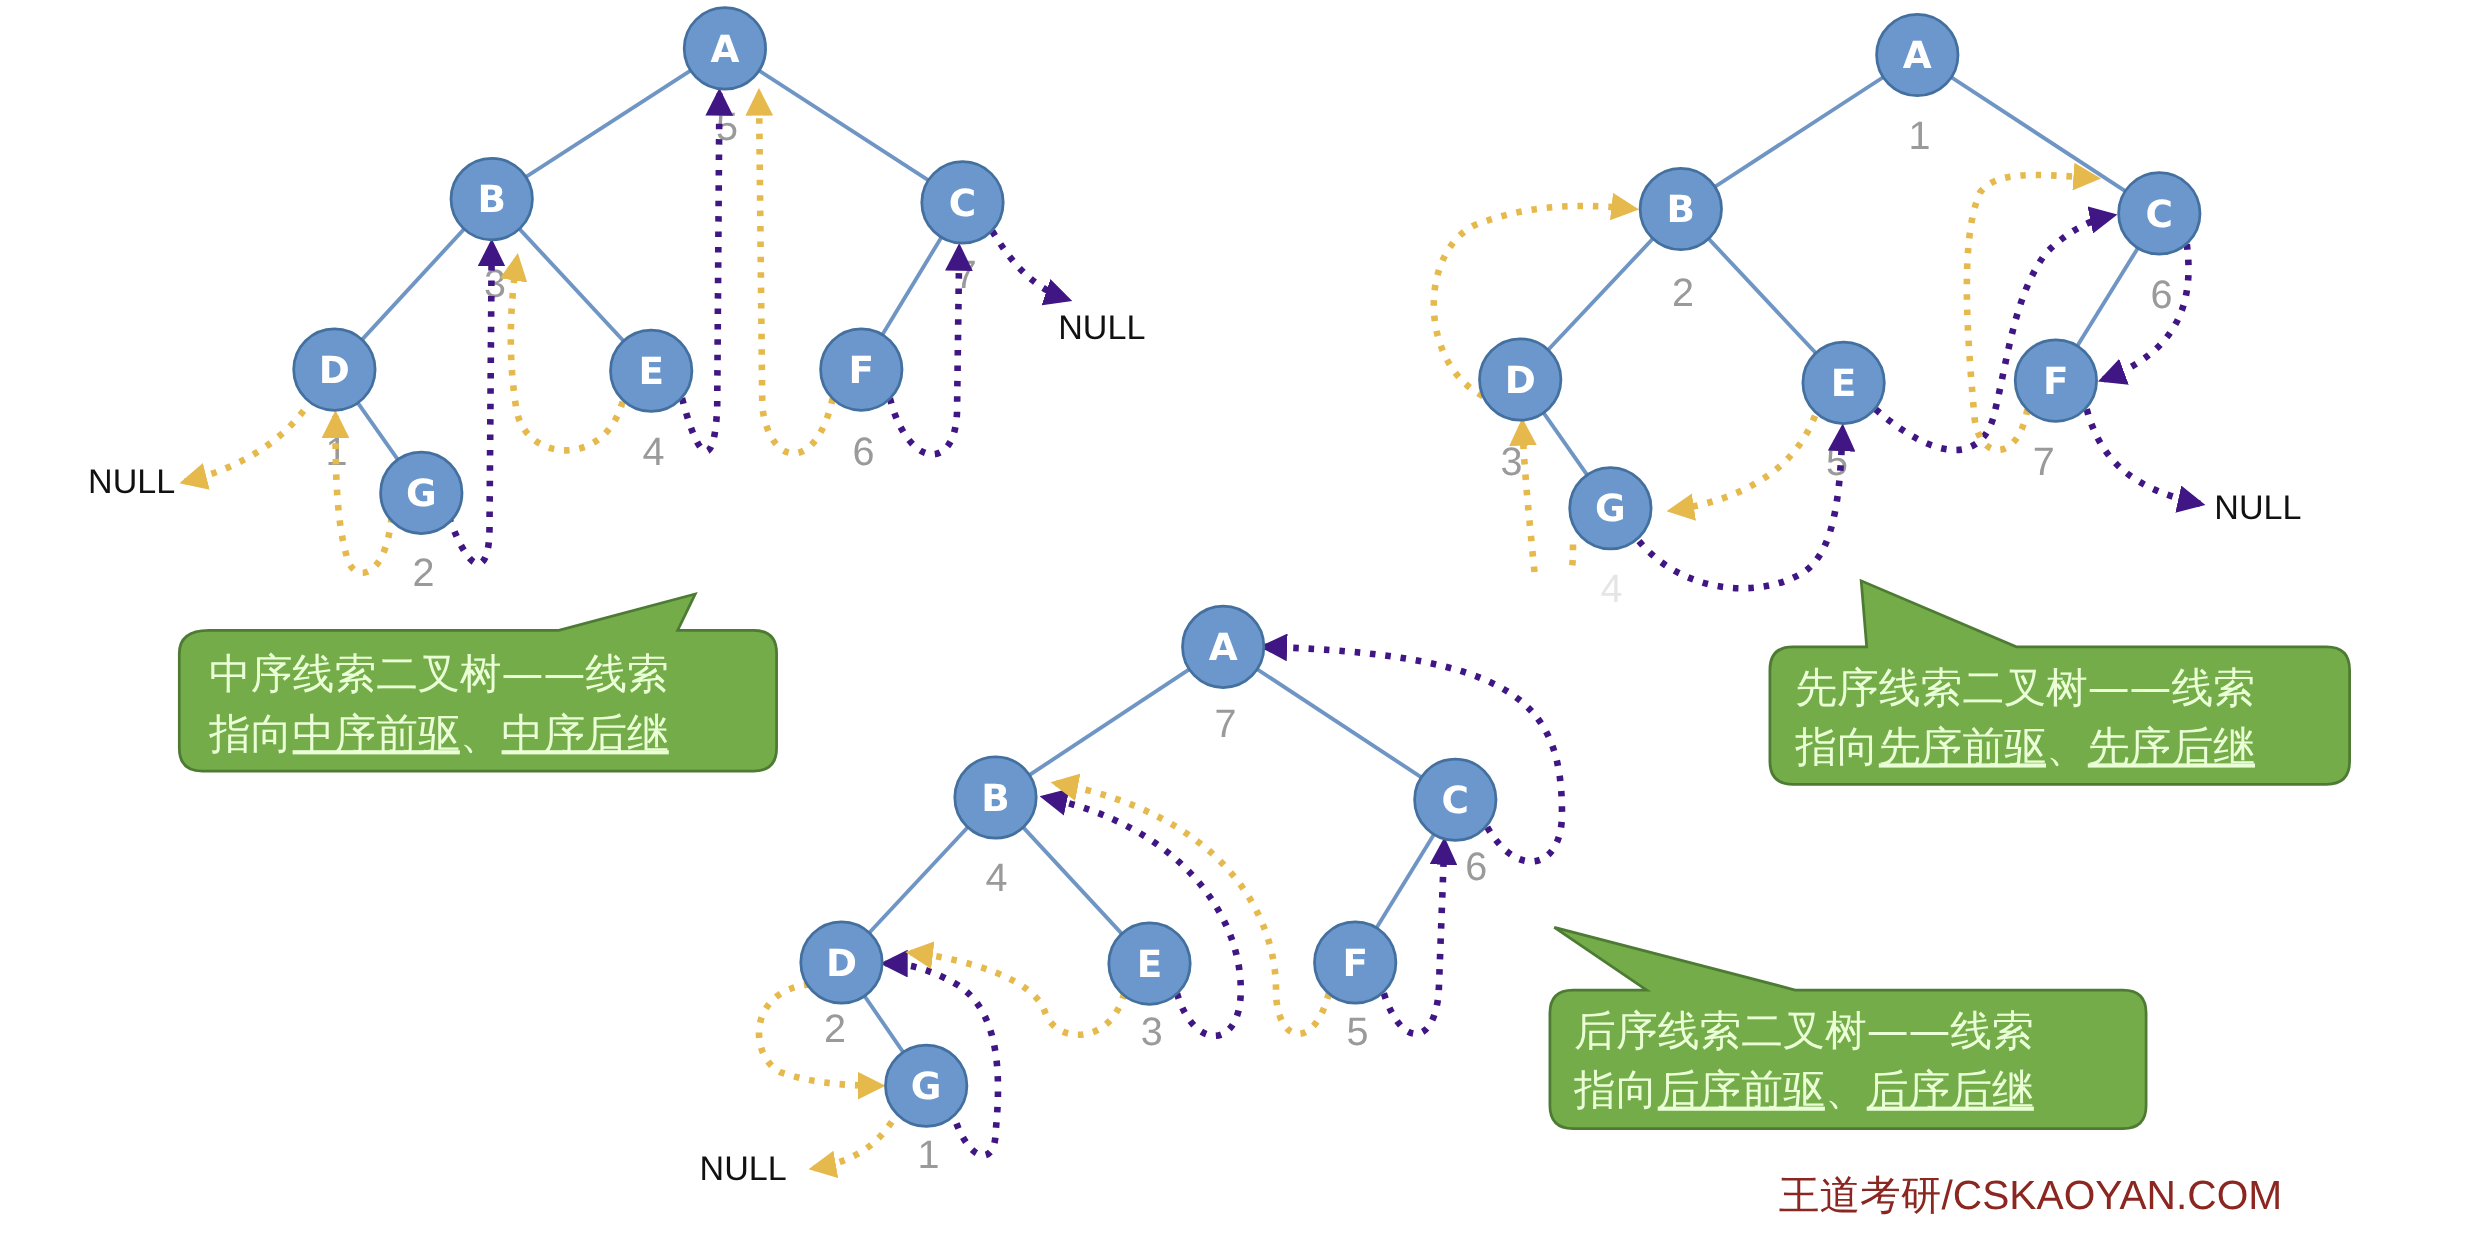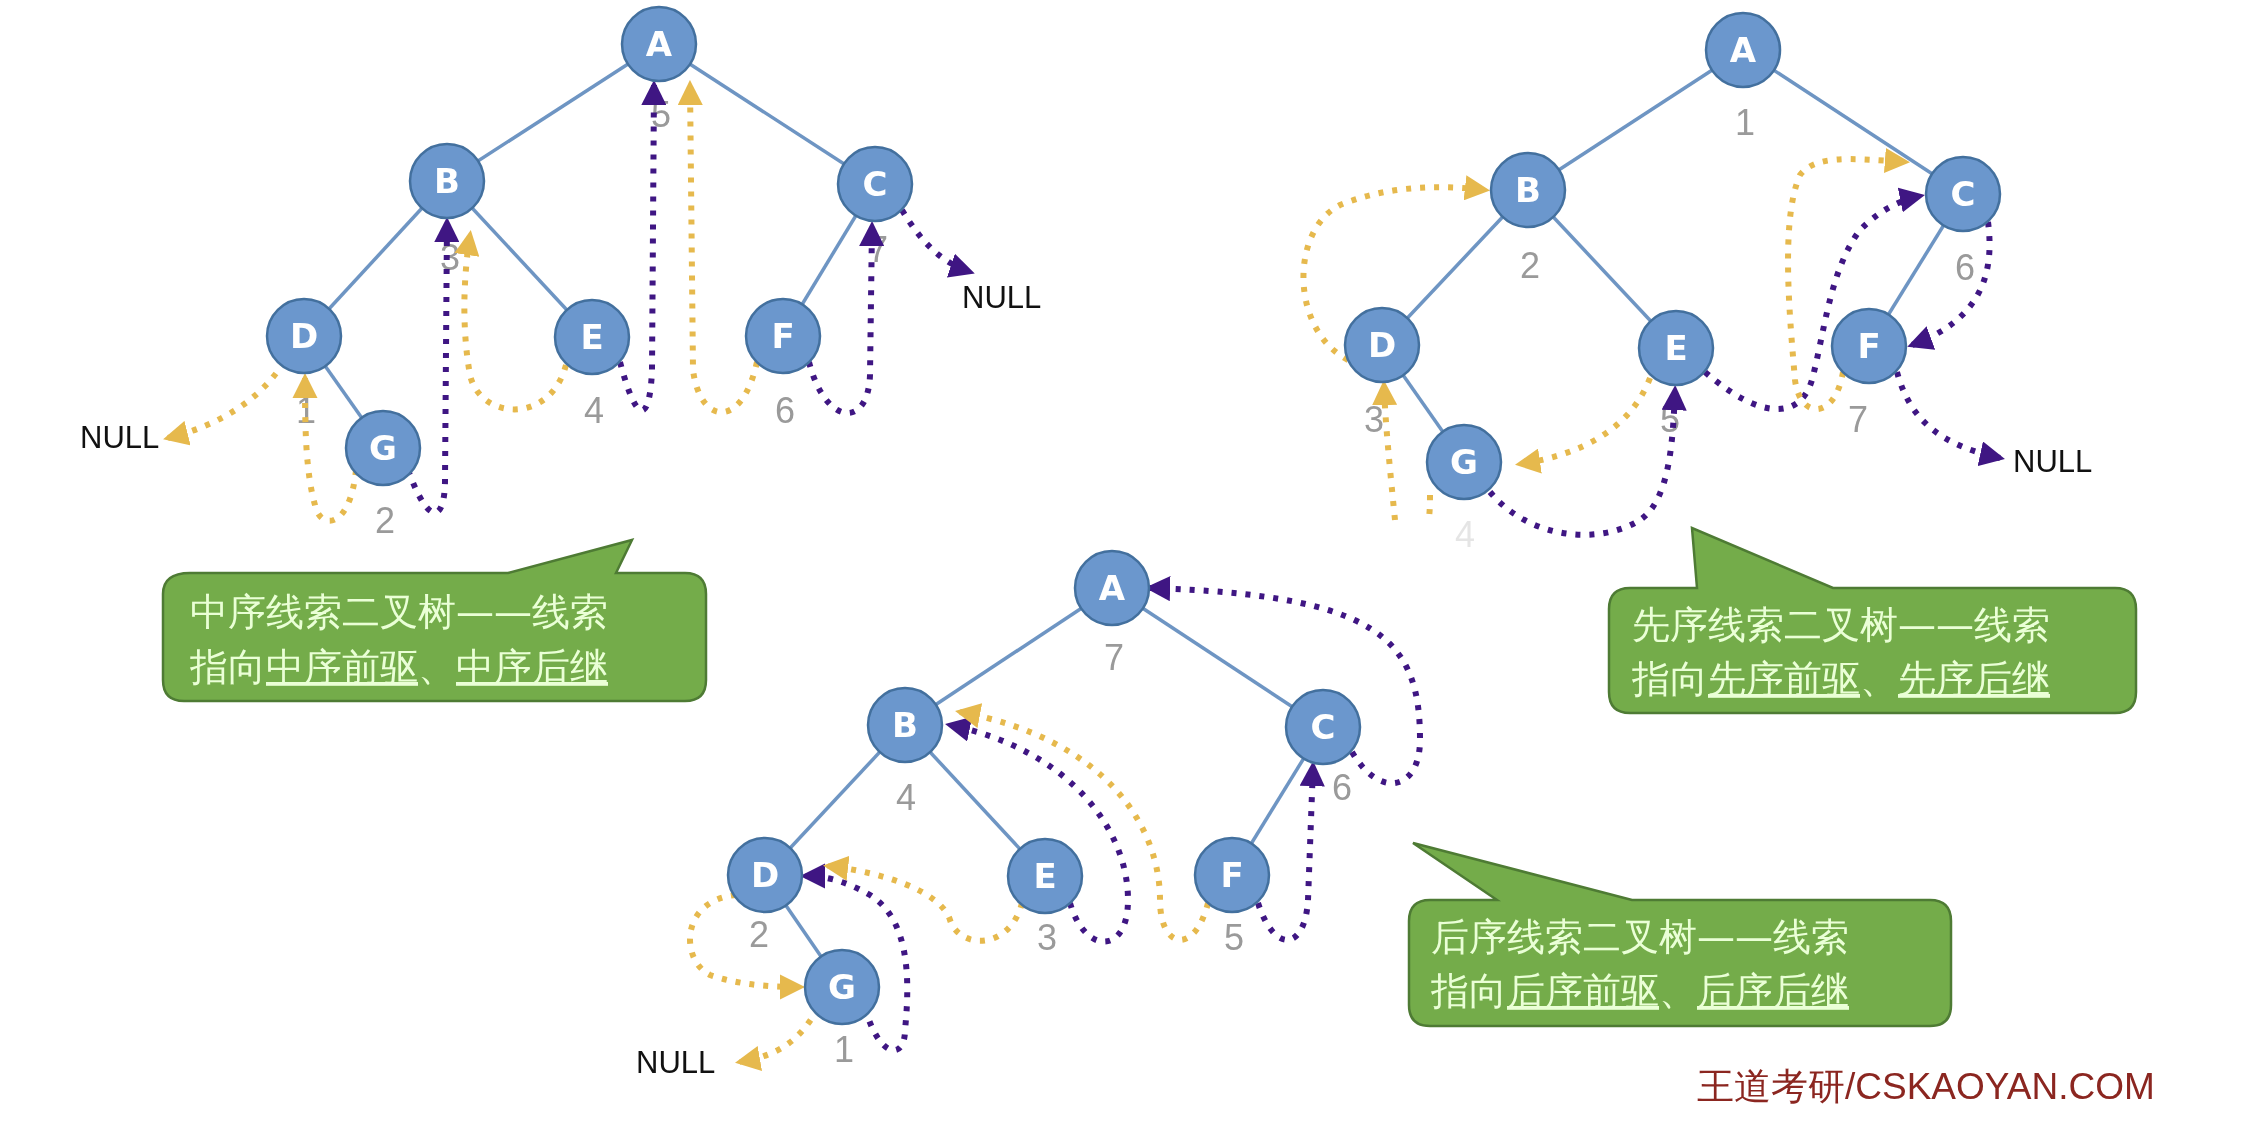--- a/index.html
+++ b/index.html
@@ -9,21 +9,21 @@
   .node-circle { fill: #6b97cd; stroke: #43709e; stroke-width: 2.5; }
   .node-letter { fill: #ffffff; font-family: "DejaVu Sans", sans-serif; font-weight: bold; font-size: 34px; }
   .edge { stroke: #6e95c3; stroke-width: 3.5; fill: none; }
   .order-num { fill: #9a9a9a; font-family: "Liberation Sans", sans-serif; font-size: 36px; }
   .null-text { fill: #111; font-family: "Liberation Sans", sans-serif; font-size: 31px; }
   .thread-pred { stroke: #e6b94d; stroke-width: 6; fill: none; stroke-dasharray: 5 9; stroke-linecap: butt; }
   .thread-succ { stroke: #3f1683; stroke-width: 6; fill: none; stroke-dasharray: 5 9; stroke-linecap: butt; }
   .bubble-shape { fill: #74ac4a; stroke: #4e7b34; stroke-width: 2.5; }
   .bubble-text { fill: #eaffd6; font-family: "DejaVu Sans", sans-serif; font-size: 38px; }
   .bubble-u { text-decoration: underline; }
-  .watermark { position: absolute; left: 1697px; top: 1062px; color: #8b2620;
+  .watermark { position: absolute; left: 1617px; top: 1062px; color: #8b2620;
                font-family: "Liberation Sans", sans-serif; font-size: 37px; letter-spacing: 0px; }
 </style>
 </head>
 <body>
 
 <svg id="stage" xmlns="http://www.w3.org/2000/svg" width="2241" height="1125" viewBox="0 0 2241 1125">
   <defs>
     <marker id="arrow-pred" viewBox="0 0 10 10" refX="8" refY="5" markerWidth="4.2" markerHeight="4.2" orient="auto-start-reverse" markerUnits="strokeWidth">
       <path d="M0,0 L10,5 L0,10 z" fill="#e6b94d"></path>
     </marker>

